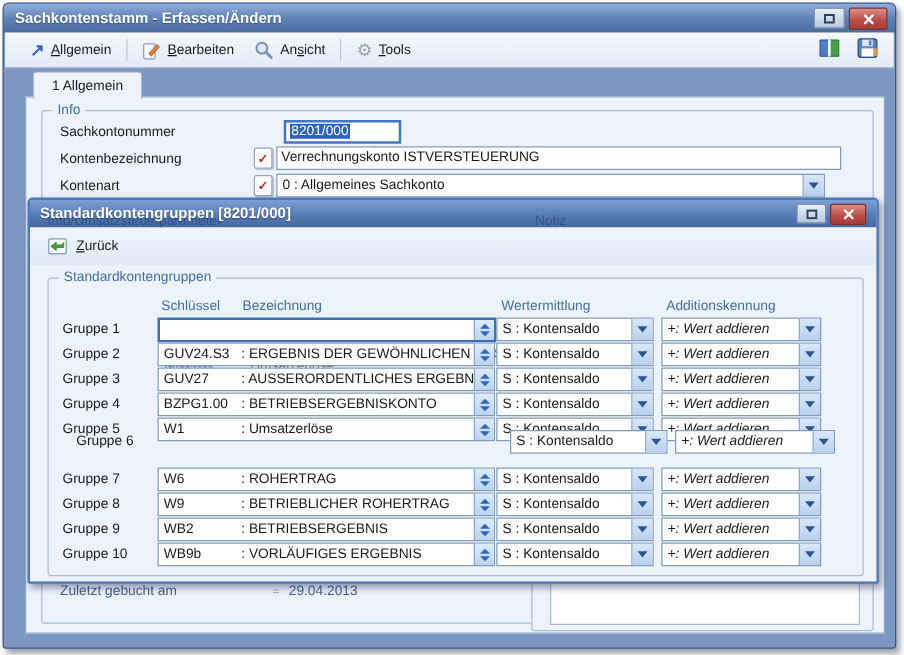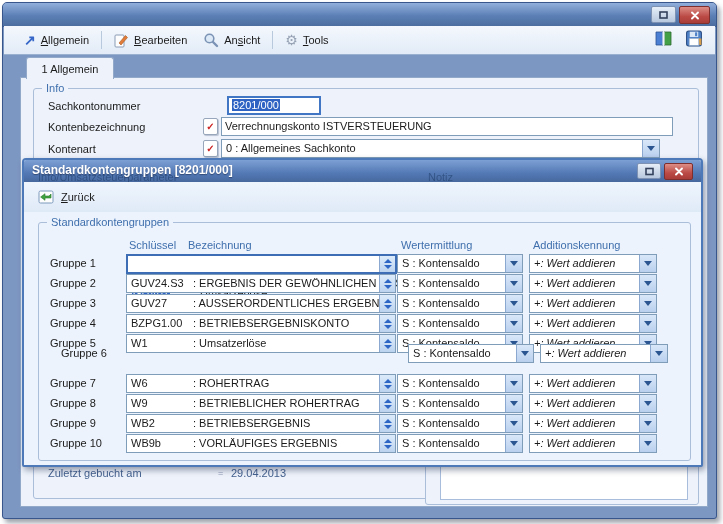--- a/index.html
+++ b/index.html
@@ -98,20 +98,21 @@
 
   u{text-decoration:underline;}
   svg{display:block;}
 </style>
 </head>
 <body>
 
 <div class="window">
 
   <div class="titlebar">
+    <span class="wtitle">Sachkontenstamm - Erfassen/Ändern</span>
     <div class="winbtns">
       <div class="btn-restore">
         <svg width="11" height="10" viewBox="0 0 11 10">
             <rect x="2" y="2" width="7" height="6" fill="none" stroke="#33415c" stroke-width="1.6"></rect>
           </svg>
       </div>
       <div class="btn-close">
         <svg width="10" height="9" viewBox="0 0 10 9">
             <path d="M2 1.5 L8 7.5 M8 1.5 L2 7.5" stroke="#fff" stroke-width="1.9" stroke-linecap="round"></path>
           </svg>
@@ -229,21 +230,21 @@
       <span><u>Z</u>urück</span>
     </div>
   </div>
 
   <div class="dlg-body">
     <div class="groupbox" style="left:14px;top:10px;width:651px;height:237px;">
       <span class="legend" style="background:#edf3fc;">Standardkontengruppen</span>
     </div>
 
     <span class="colhdr" style="left:105px;top:27px;">Schlüssel</span>
-    <span class="colhdr" style="left:164px;top:27px;text-align:right;">Bezeichnung</span>
+    <span class="colhdr" style="left:170px;top:27px;text-align:right;">Bezeichnung</span>
     <span class="colhdr" style="left:377px;top:27px;">Wertermittlung</span>
     <span class="colhdr" style="left:509px;top:27px;">Additionskennung</span>
 
     <div class="trow" style="top:42px;">
       <span class="rlabel">Gruppe 1</span>
       <div class="kfield focused">
         <span class="key sel-text">GUV01</span>
         <span class="desc">: Umsatzerlöse</span>
         <div class="spinner">
             <i class="up"></i>

